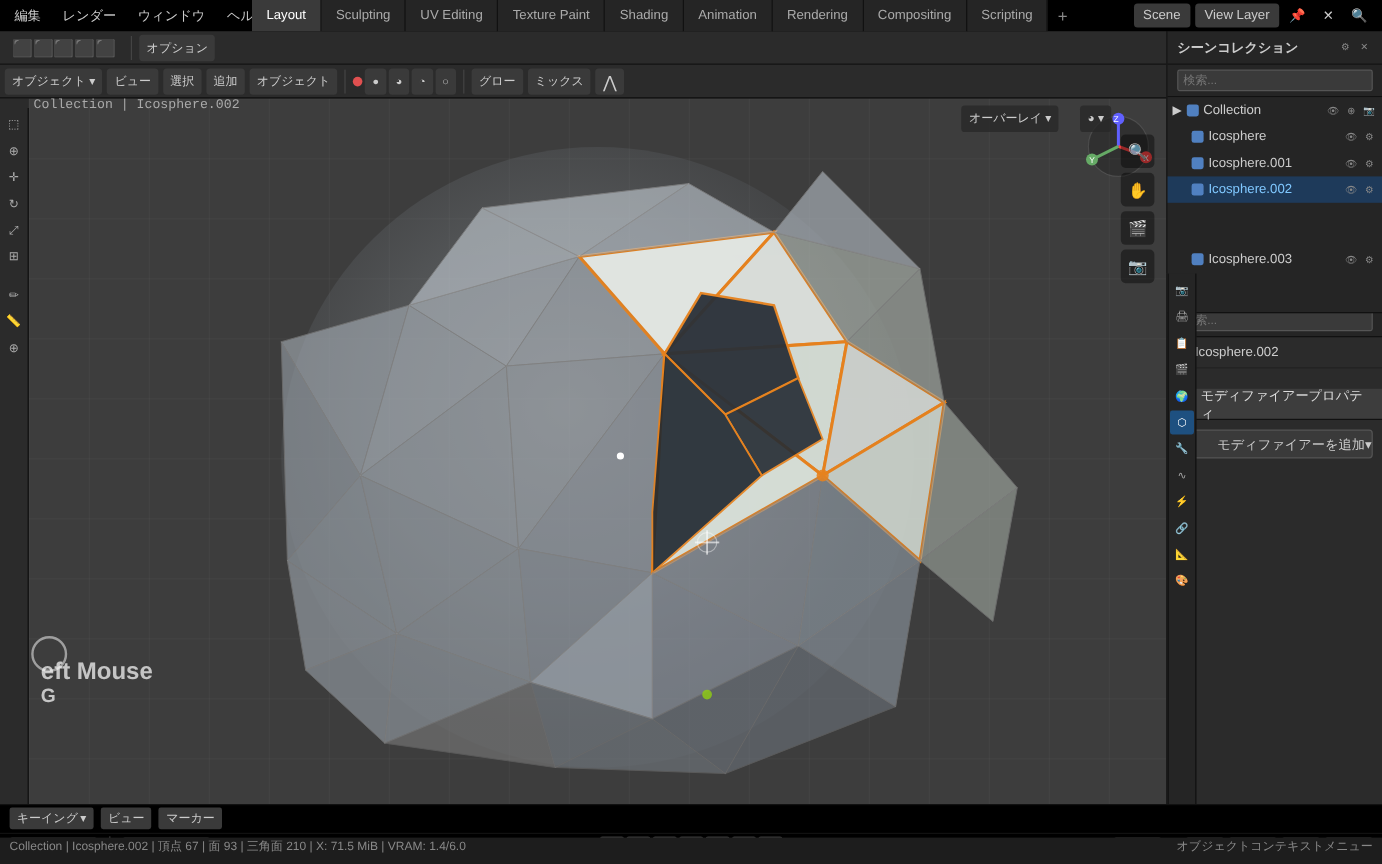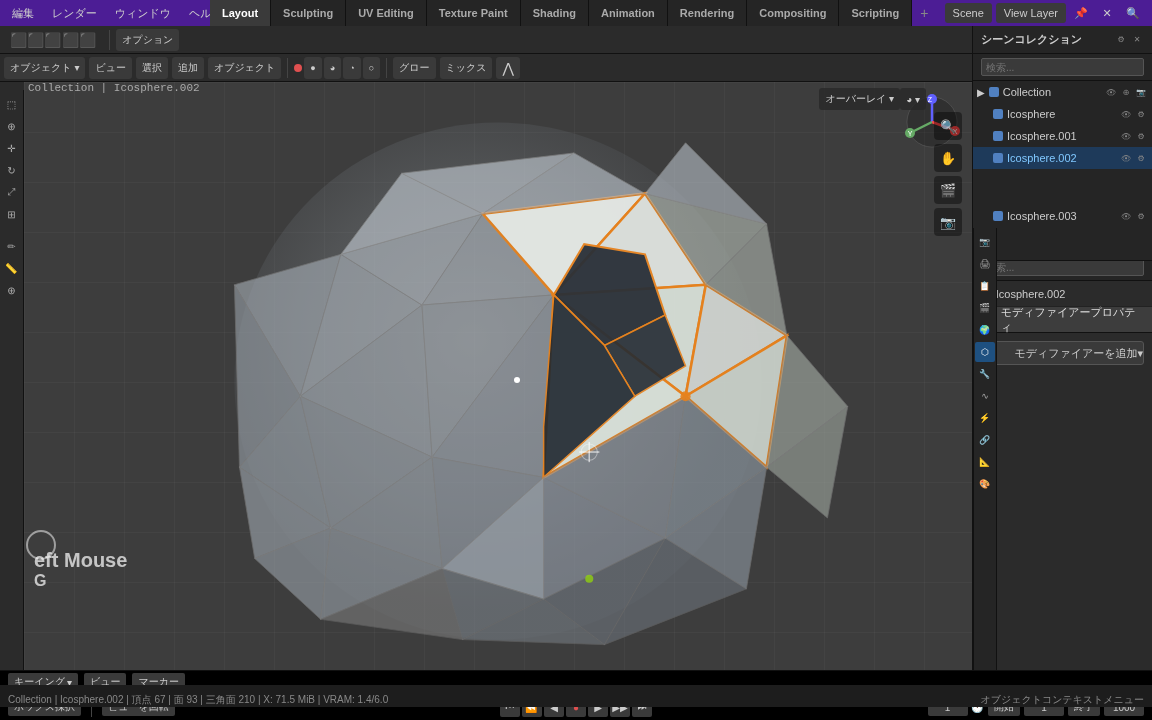--- a/index.html
+++ b/index.html
@@ -12,21 +12,21 @@
       color: #ccc;
       overflow: hidden;
       position: relative;
     }
 
     
     #top-menu {
       position: absolute;
       top: 0; left: 0; right: 0;
       height: 26px;
-      background: #4c1d95;
+      background: #000000;
       display: flex;
       align-items: center;
       z-index: 100;
     }
     .menu-item {
       padding: 0 8px;
       height: 100%;
       display: flex;
       align-items: center;
       cursor: pointer;
@@ -47,21 +47,20 @@
     .ws-tab {
       padding: 0 12px;
       display: flex;
       align-items: center;
       cursor: pointer;
       color: #aaa;
       font-size: 11px;
       border-right: 1px solid #111;
       height: 26px;
       background: #252525;
-      font-weight: bold;
     }
     .ws-tab.active { background: #3a3a3a; color: #fff; }
     .ws-tab-plus {
       padding: 0 8px;
       display: flex;
       align-items: center;
       cursor: pointer;
       color: #888;
       font-size: 14px;
     }
@@ -361,27 +360,27 @@
       font-size: 10px;
       cursor: pointer;
       display: flex;
       align-items: center;
       justify-content: center;
     }
 
     
     #status-bar {
       position: absolute;
-      bottom: 13px;
+      bottom: 0;
       left: 0;
       right: 0;
       height: 22px;
       background: #1d1d1d;
       display: flex;
-      align-items: flex-end;
+      align-items: flex-start;
       padding: 0 8px;
       font-size: 10px;
       color: #888;
       z-index: 200;
     }
 
     
     .search-box {
       background: #3a3a3a;
       border: 1px solid #555;
@@ -442,21 +441,21 @@
       font-size: 11px;
       color: #ccc;
     }
 
     
     .vp-overlay-btns {
       position: absolute;
       top: 6px;
       right: 46px;
       display: flex;
-      gap: 0;
+      gap: 18px;
       z-index: 65;
       align-items: flex-end;
     }
     .vp-ov-btn {
       height: 22px;
       padding: 0 6px;
       background: rgba(40,40,40,0.8);
       border: none;
       border-radius: 3px;
       color: #ccc;
@@ -491,20 +490,21 @@
     .modifier-header {
       height: 26px;
       display: flex;
       align-items: center;
       padding: 0 8px;
       background: #3d3d3d;
       font-size: 11px;
       color: #ddd;
       border-bottom: 1px solid #111;
       gap: 6px;
+      margin-top: 17px;
     }
     .add-modifier-btn {
       width: calc(100% - 16px);
       margin: 8px;
       height: 24px;
       background: #3a3a3a;
       border: 1px solid #555;
       border-radius: 3px;
       color: #ccc;
       font-size: 11px;

